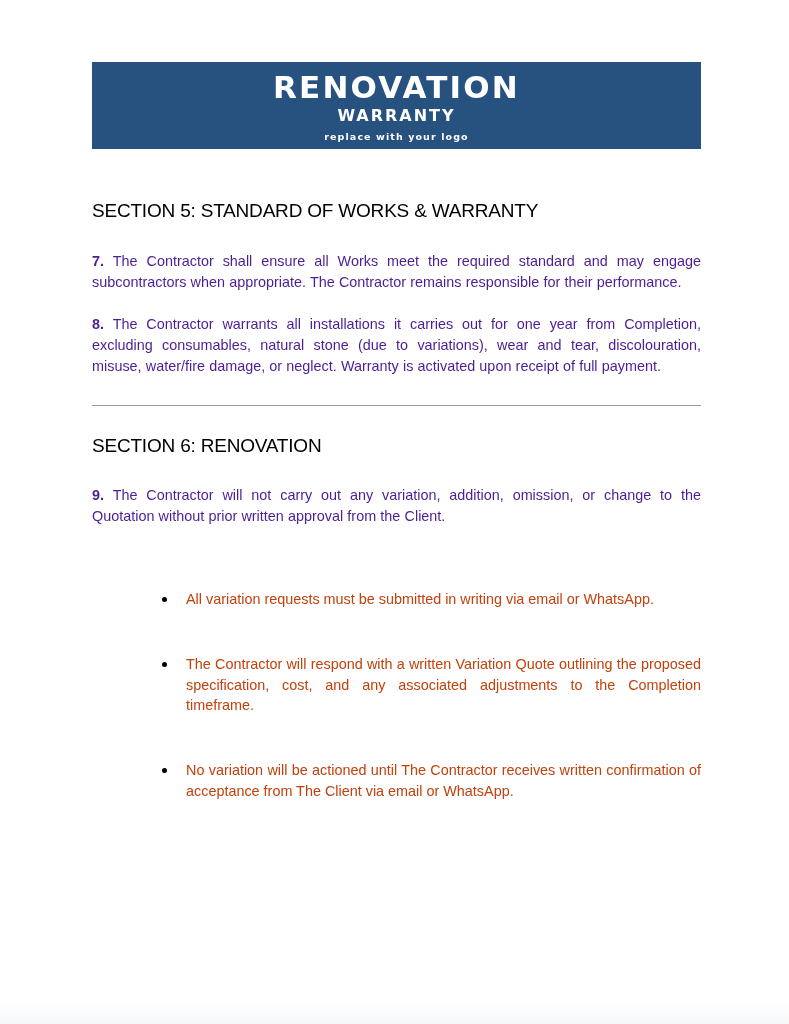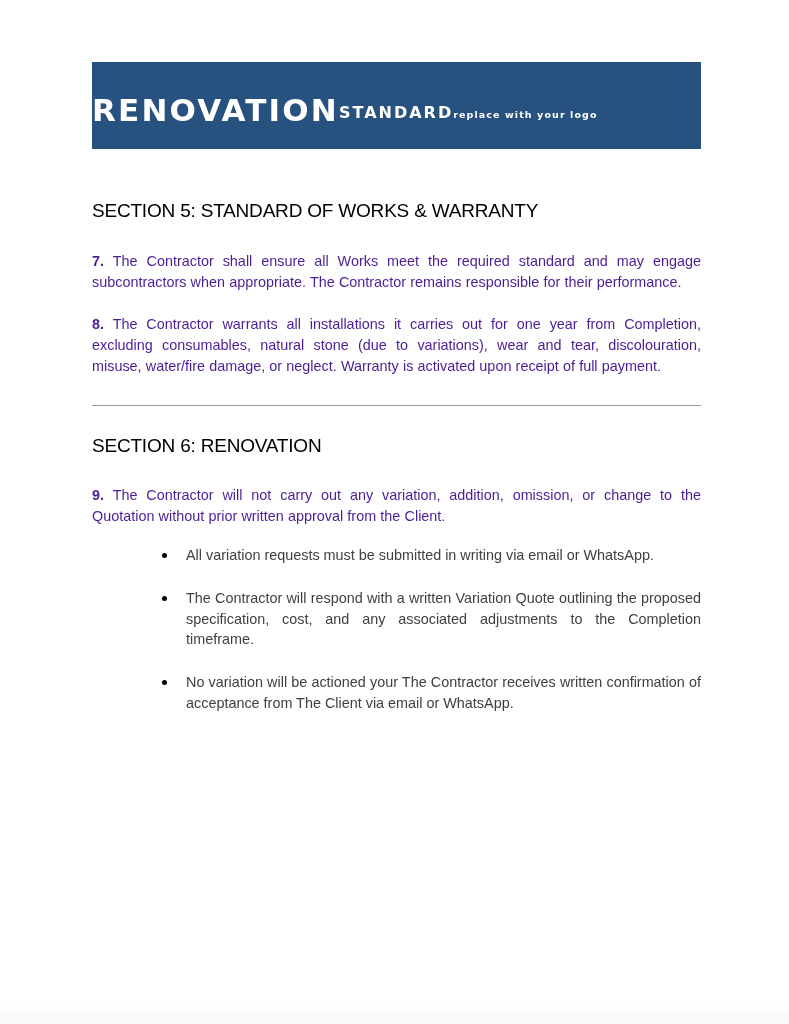--- a/index.html
+++ b/index.html
@@ -37,20 +37,21 @@
 
   
   .banner {
     position: absolute;
     left: 92px;
     top: 62px;
     width: 609px;
     height: 87px;
     background: #27517f;
     display: flex;
+    flex-direction: column;
     align-items: center;
     justify-content: flex-start;
     padding-top: 10px;
     box-sizing: border-box;
     overflow: hidden;
   }
   .brand-main {
     color: #ffffff;
     font-family: "DejaVu Sans", sans-serif;
     font-size: 31px;
@@ -127,23 +128,24 @@
     list-style: none;
     margin: 0;
     padding: 0;
   }
   ul.bullets li {
     position: relative;
     padding-left: 94px;
     margin-bottom: 22px;
     font-family: "Liberation Sans", sans-serif;
     font-size: 14.4px;
-    color: #404040;
+    color: #c2410c;
     text-align: justify;
     line-height: 20.8px;
+    margin-top: 44px;
   }
   ul.bullets li:last-child {
     margin-bottom: 0;
   }
   ul.bullets li .dot {
     position: absolute;
     left: 70px;
     top: 8px;
     width: 5px;
     height: 5px;
@@ -151,21 +153,21 @@
     background: #000000;
   }
 </style>
 </head>
 <body>
 
 <div class="page">
 
   <div class="banner">
     <div class="brand-main">RENOVATION</div>
-    <div class="brand-sub">STANDARD</div>
+    <div class="brand-sub">WARRANTY</div>
     <div class="brand-note">replace with your logo</div>
   </div>
 
   <div class="doc">
 
     <h2 class="section-heading">SECTION 5: STANDARD OF WORKS &amp; WARRANTY</h2>
 
     <div class="spacer-28"></div>
 
     <p class="clause">
@@ -198,20 +200,20 @@
       <li>
         <span class="dot"></span>
         <span>All variation requests must be submitted in writing via email or WhatsApp.</span>
       </li>
       <li>
         <span class="dot"></span>
         <span>The Contractor will respond with a written Variation Quote outlining the proposed specification, cost, and any associated adjustments to the Completion timeframe.</span>
       </li>
       <li>
         <span class="dot"></span>
-        <span>No variation will be actioned your The Contractor receives written confirmation of acceptance from The Client via email or WhatsApp.</span>
+        <span>No variation will be actioned until The Contractor receives written confirmation of acceptance from The Client via email or WhatsApp.</span>
       </li>
     </ul>
 
   </div>
 </div>
 
 <div class="page-shadow"></div>
 
 </body></html>

